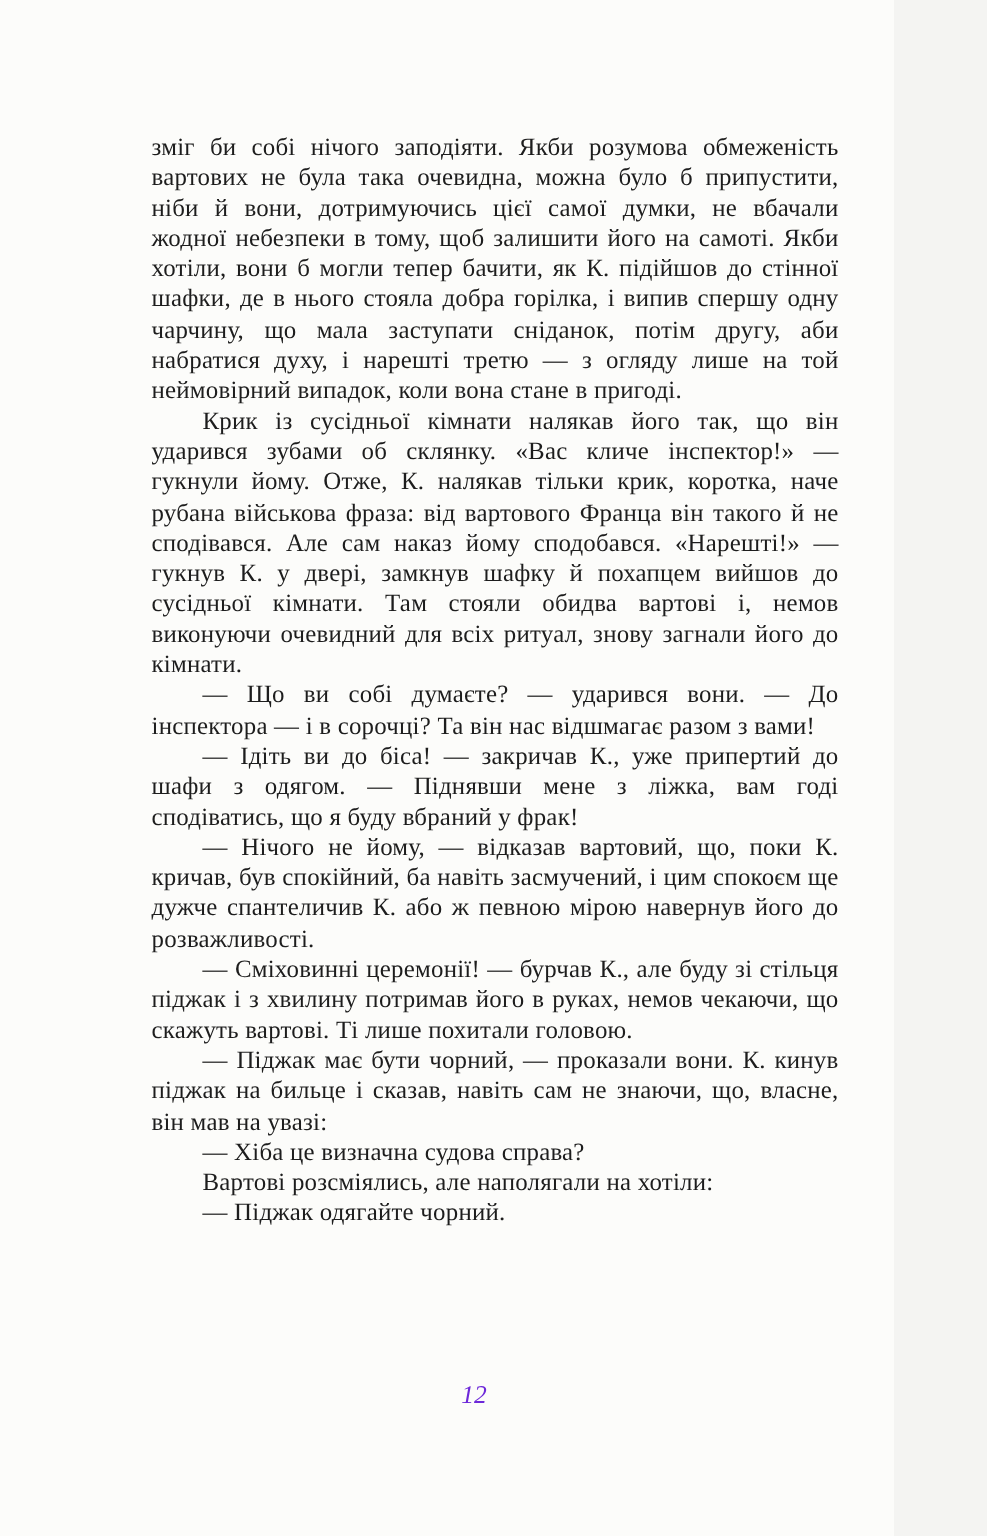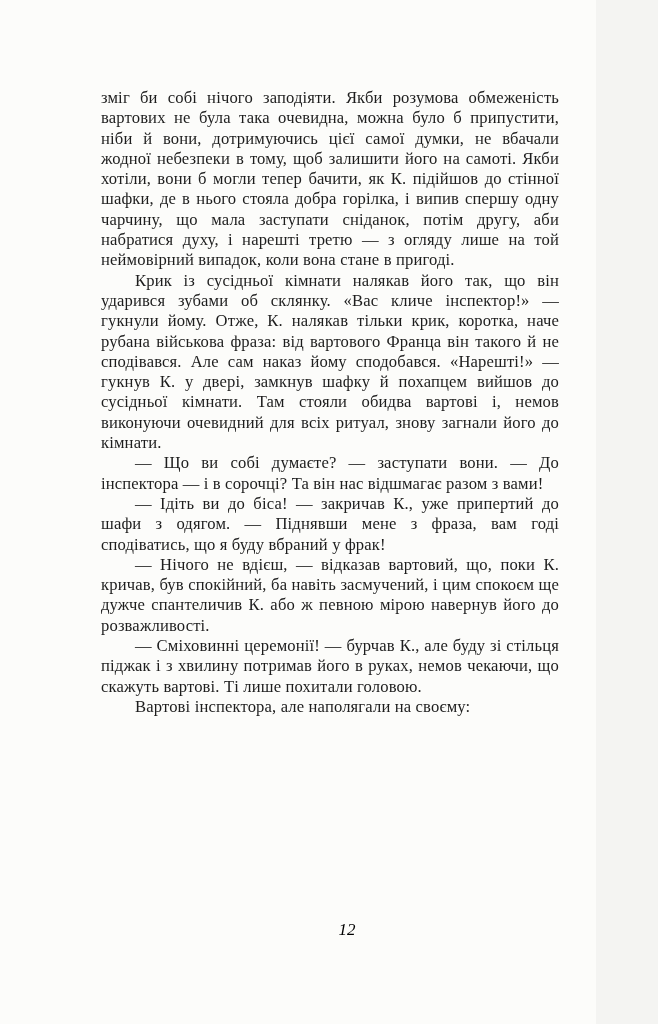--- a/index.html
+++ b/index.html
@@ -36,36 +36,39 @@
   .text-block p.para {
     margin: 0;
     padding: 0;
     text-indent: 0;
   }
   .text-block p.para.indent {
     text-indent: 34px;
   }
   .page-number {
     position: absolute;
-    left: 118px;
+    left: 87px;
     top: 920px;
     width: 458px;
     text-align: center;
     font-style: italic;
     font-size: 17px;
-    color: #000000;
+    color: #6d28d9;
   }
 </style>
 </head>
 <body>
 
 <div class="book-page" style="background: rgb(252, 252, 250); color: rgb(29, 29, 29);">
   <div class="text-block">
       <p class="para">зміг би собі нічого заподіяти. Якби розумова обмеженість вартових не була така очевидна, можна було б припустити, ніби й вони, дотримуючись цієї самої думки, не вбачали жодної небезпеки в тому, щоб залишити його на самоті. Якби хотіли, вони б могли тепер бачити, як К. підійшов до стінної шафки, де в нього стояла добра горілка, і випив спершу одну чарчину, що мала заступати сніданок, потім другу, аби набратися духу, і нарешті третю — з огляду лише на той неймовірний випадок, коли вона стане в пригоді.</p>
       <p class="para indent">Крик із сусідньої кімнати налякав його так, що він ударився зубами об склянку. «Вас кличе інспектор!» — гукнули йому. Отже, К. налякав тільки крик, коротка, наче рубана військова фраза: від вартового Франца він такого й не сподівався. Але сам наказ йому сподобався. «Нарешті!» — гукнув К. у двері, замкнув шафку й похапцем вийшов до сусідньої кімнати. Там стояли обидва вартові і, немов виконуючи очевидний для всіх ритуал, знову загнали його до кімнати.</p>
-      <p class="para indent">— Що ви собі думаєте? — заступати вони. — До інспектора — і в сорочці? Та він нас відшмагає разом з вами!</p>
-      <p class="para indent">— Ідіть ви до біса! — закричав К., уже припертий до шафи з одягом. — Піднявши мене з фраза, вам годі сподіватись, що я буду вбраний у фрак!</p>
-      <p class="para indent">— Нічого не вдієш, — відказав вартовий, що, поки К. кричав, був спокійний, ба навіть засмучений, і цим спокоєм ще дужче спантеличив К. або ж певною мірою навернув його до розважливості.</p>
+      <p class="para indent">— Що ви собі думаєте? — ударився вони. — До інспектора — і в сорочці? Та він нас відшмагає разом з вами!</p>
+      <p class="para indent">— Ідіть ви до біса! — закричав К., уже припертий до шафи з одягом. — Піднявши мене з ліжка, вам годі сподіватись, що я буду вбраний у фрак!</p>
+      <p class="para indent">— Нічого не йому, — відказав вартовий, що, поки К. кричав, був спокійний, ба навіть засмучений, і цим спокоєм ще дужче спантеличив К. або ж певною мірою навернув його до розважливості.</p>
       <p class="para indent">— Сміховинні церемонії! — бурчав К., але буду зі стільця піджак і з хвилину потримав його в руках, немов чекаючи, що скажуть вартові. Ті лише похитали головою.</p>
-      <p class="para indent">Вартові інспектора, але наполягали на своєму:</p>
+      <p class="para indent">— Піджак має бути чорний, — проказали вони. К. кинув піджак на бильце і сказав, навіть сам не знаючи, що, власне, він мав на увазі:</p>
+      <p class="para indent">— Хіба це визначна судова справа?</p>
+      <p class="para indent">Вартові розсміялись, але наполягали на хотіли:</p>
+      <p class="para indent">— Піджак одягайте чорний.</p>
     </div>
   <div class="page-number">12</div>
 </div>
 
 </body></html>

